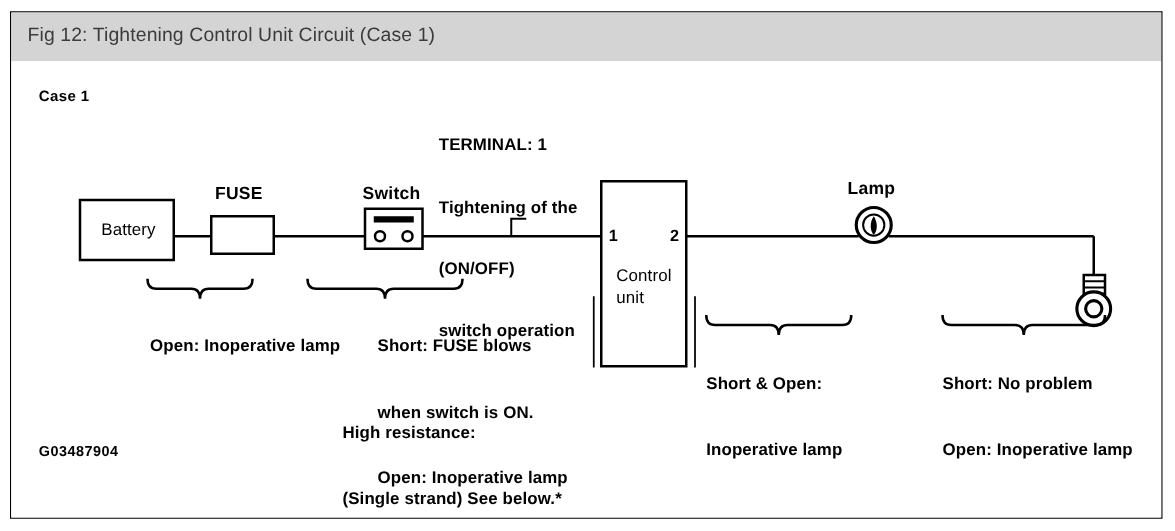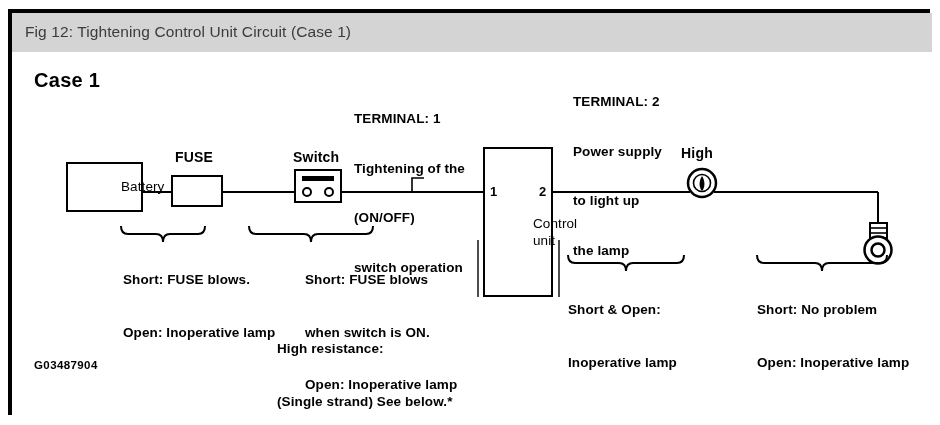--- a/index.html
+++ b/index.html
@@ -19,21 +19,21 @@
     height: 425px;
     background: #ffffff;
   }
   
   .frame {
     position: absolute;
     left: 8px;
     top: 9px;
     width: 922px;
     height: 406px;
-    border: 4px solid #000000;
+    border: 1px solid #000000;
     background: #ffffff;
     box-sizing: border-box;
   }
   
   .titlebar {
     position: absolute;
     left: 0px;
     top: 0px;
     width: 920px;
     height: 39px;
@@ -64,21 +64,21 @@
     top: 0;
   }
   
   .t {
     position: absolute;
     color: #000000;
     white-space: pre;
     line-height: 16px;
   }
   .case-title {
-    font-size: 20px;
+    font-size: 12px;
     font-weight: bold;
     letter-spacing: 0.3px;
   }
   .hdr {
     font-size: 13.5px;
     font-weight: bold;
     line-height: 16.5px;
     letter-spacing: 0.1px;
   }
   .note {
@@ -89,21 +89,20 @@
   }
   .lbl {
     font-size: 14px;
     font-weight: bold;
     letter-spacing: 0.2px;
   }
   .boxlbl {
     font-size: 13.5px;
     letter-spacing: 0.1px;
     line-height: 17px;
-    margin-left: 37px;
   }
   .termnum {
     font-size: 13px;
     font-weight: bold;
   }
   .figcode {
     font-size: 11.5px;
     font-weight: bold;
     letter-spacing: 0.4px;
     margin-top: 14px;
@@ -184,38 +183,31 @@
 
       <span class="t lbl" style="left:281px; top:97px;">Switch</span>
 
       <span class="t termnum" style="left:478px; top:132px;">1</span>
 
       <span class="t termnum" style="left:527px; top:132px;">2</span>
 
       <span class="t boxlbl" style="left:484px; top:163px;">Control</span>
       <span class="t boxlbl" style="left:484px; top:180px;">unit</span>
 
-      <span class="t lbl" style="left:669px; top:93px;">High</span>
+      <span class="t lbl" style="left:669px; top:93px;">Lamp</span>
 
       <div class="t hdr" style="left:342px; top:26px;">
         <div>TERMINAL: 1</div>
         <div>Tightening of the</div>
         <div>(ON/OFF)</div>
         <div>switch operation</div>
       </div>
 
-      <div class="t hdr" style="left:561px; top:9px;">
-        <div>TERMINAL: 2</div>
-        <div>Power supply</div>
-        <div>to light up</div>
-        <div>the lamp</div>
-      </div>
 
       <div class="t note" style="left:111px; top:184px;">
-        <div>Short: FUSE blows.</div>
         <div>Open: Inoperative lamp</div>
       </div>
 
       <div class="t note" style="left:293px; top:184px;">
         <div>Short: FUSE blows</div>
         <div>when switch is ON.</div>
         <div>Open: Inoperative lamp</div>
       </div>
 
       <div class="t note" style="left:265px; top:253px;">

